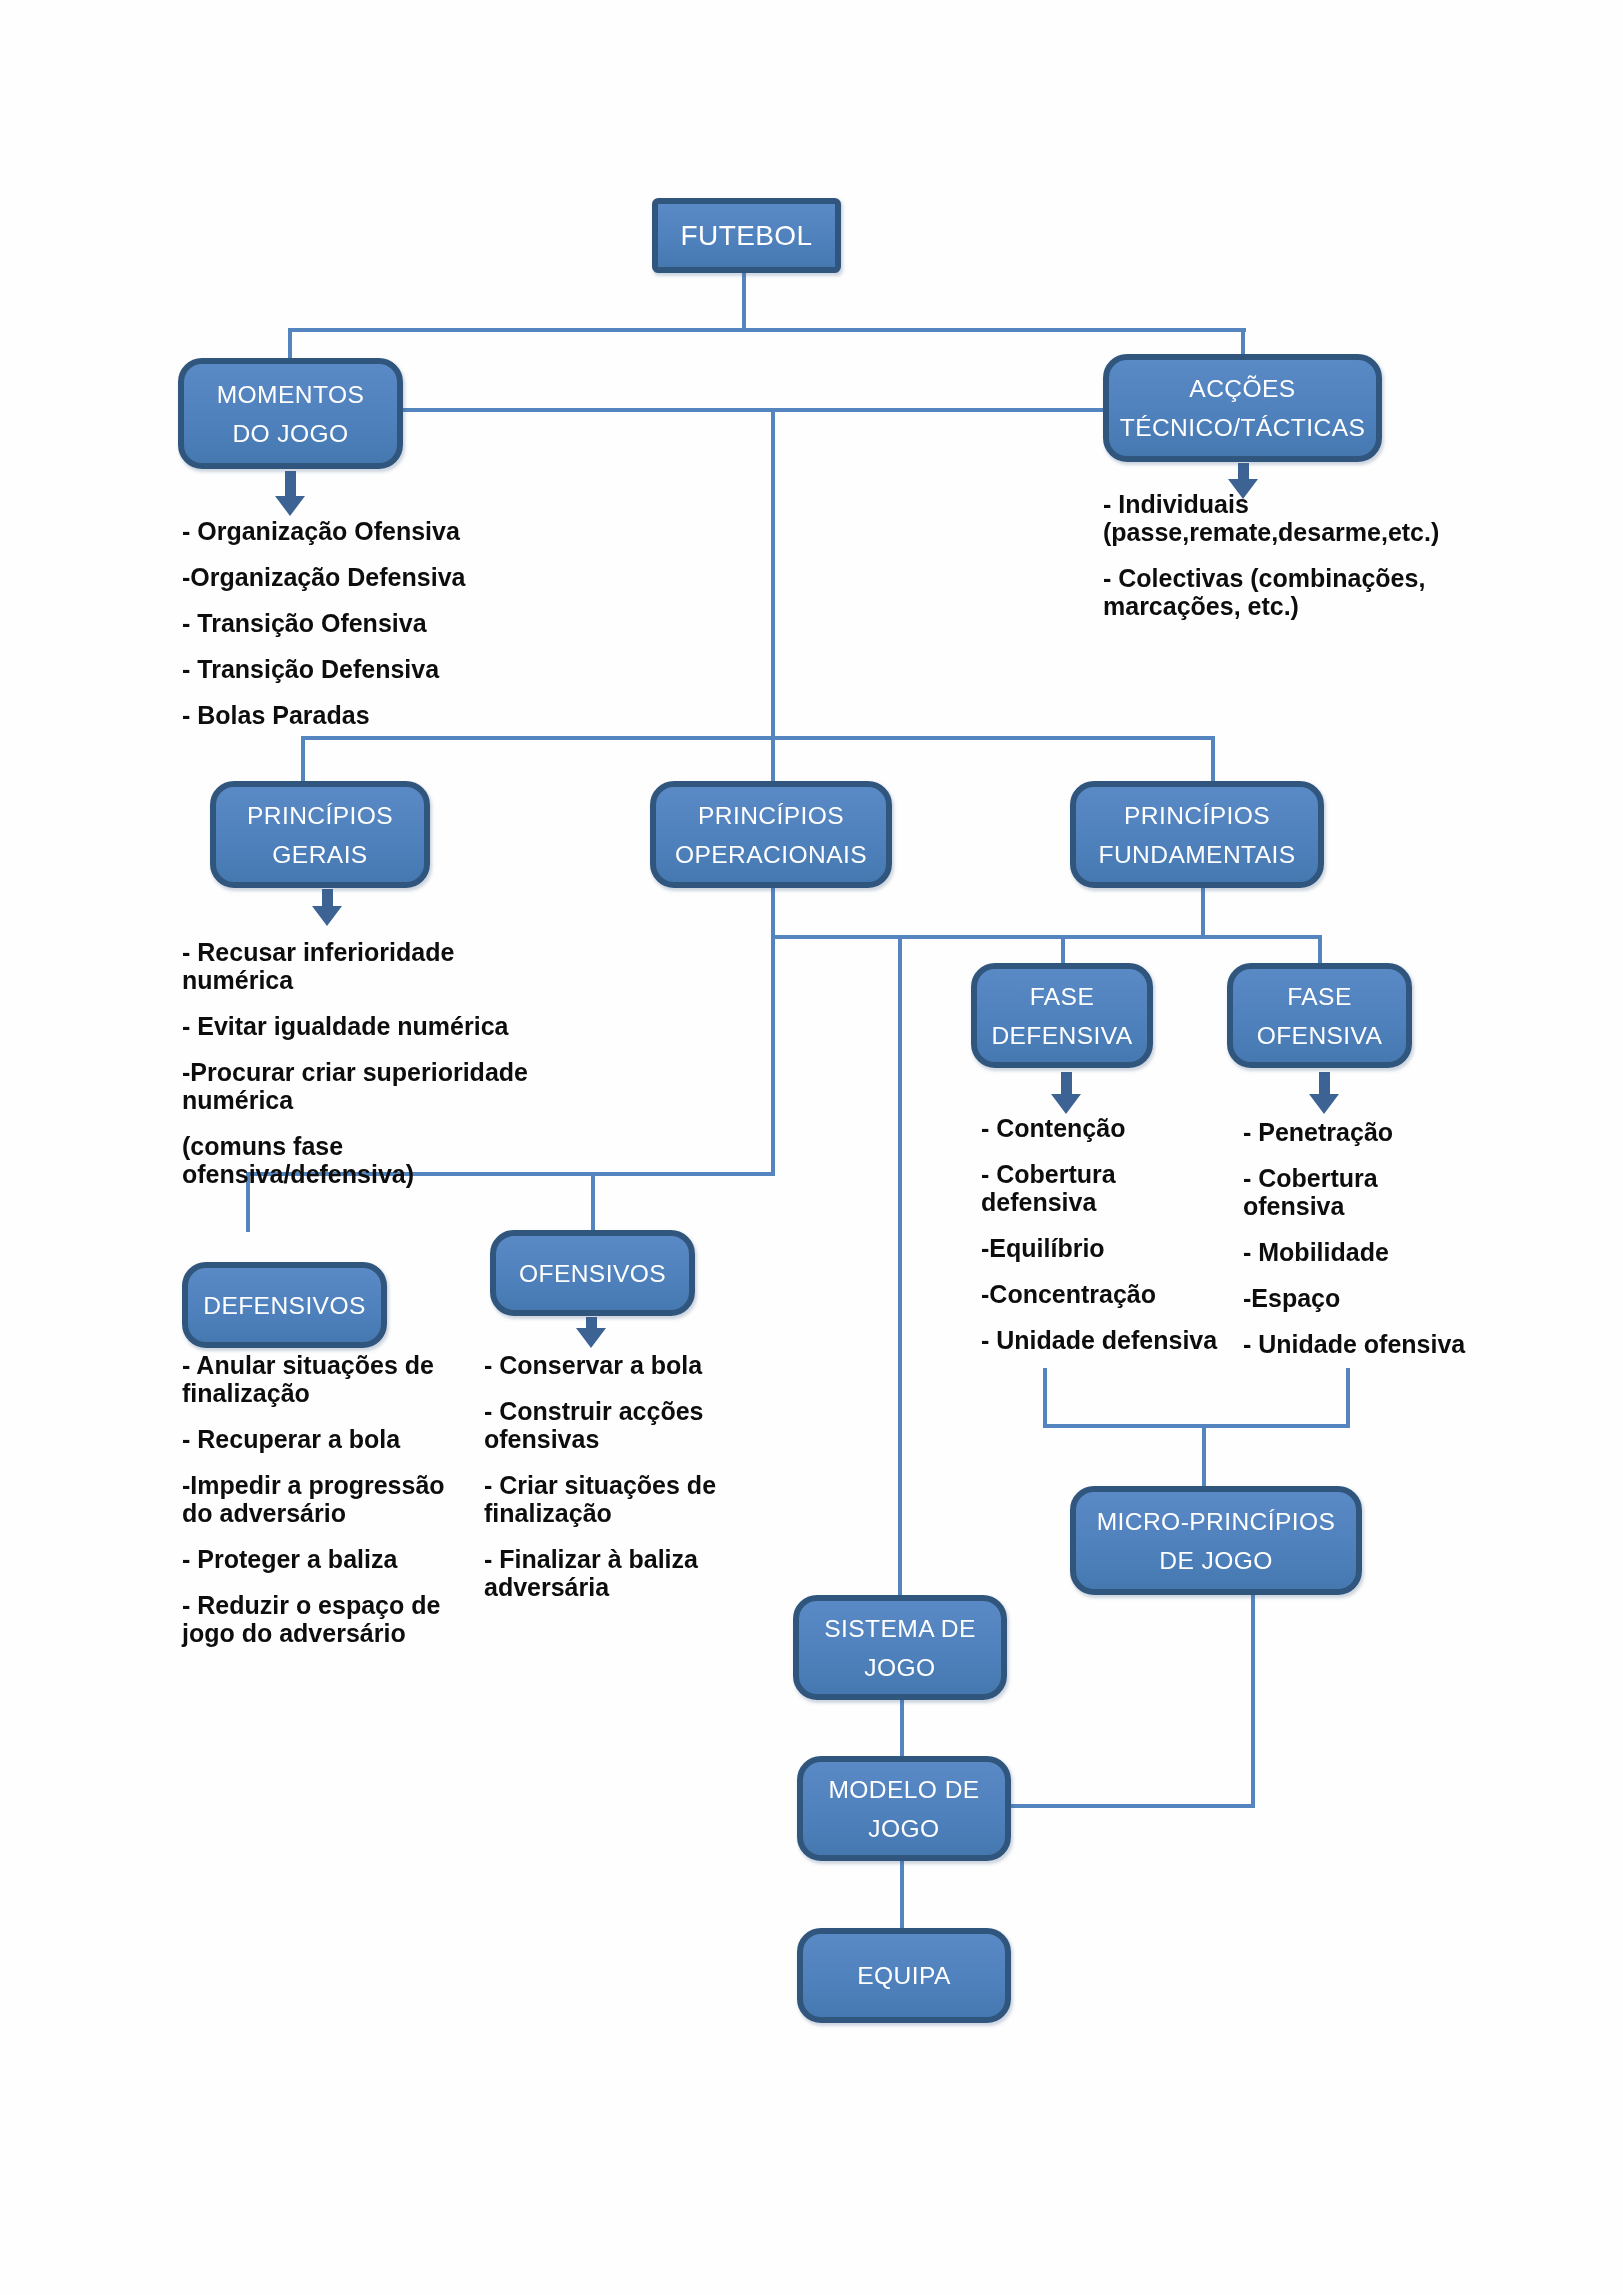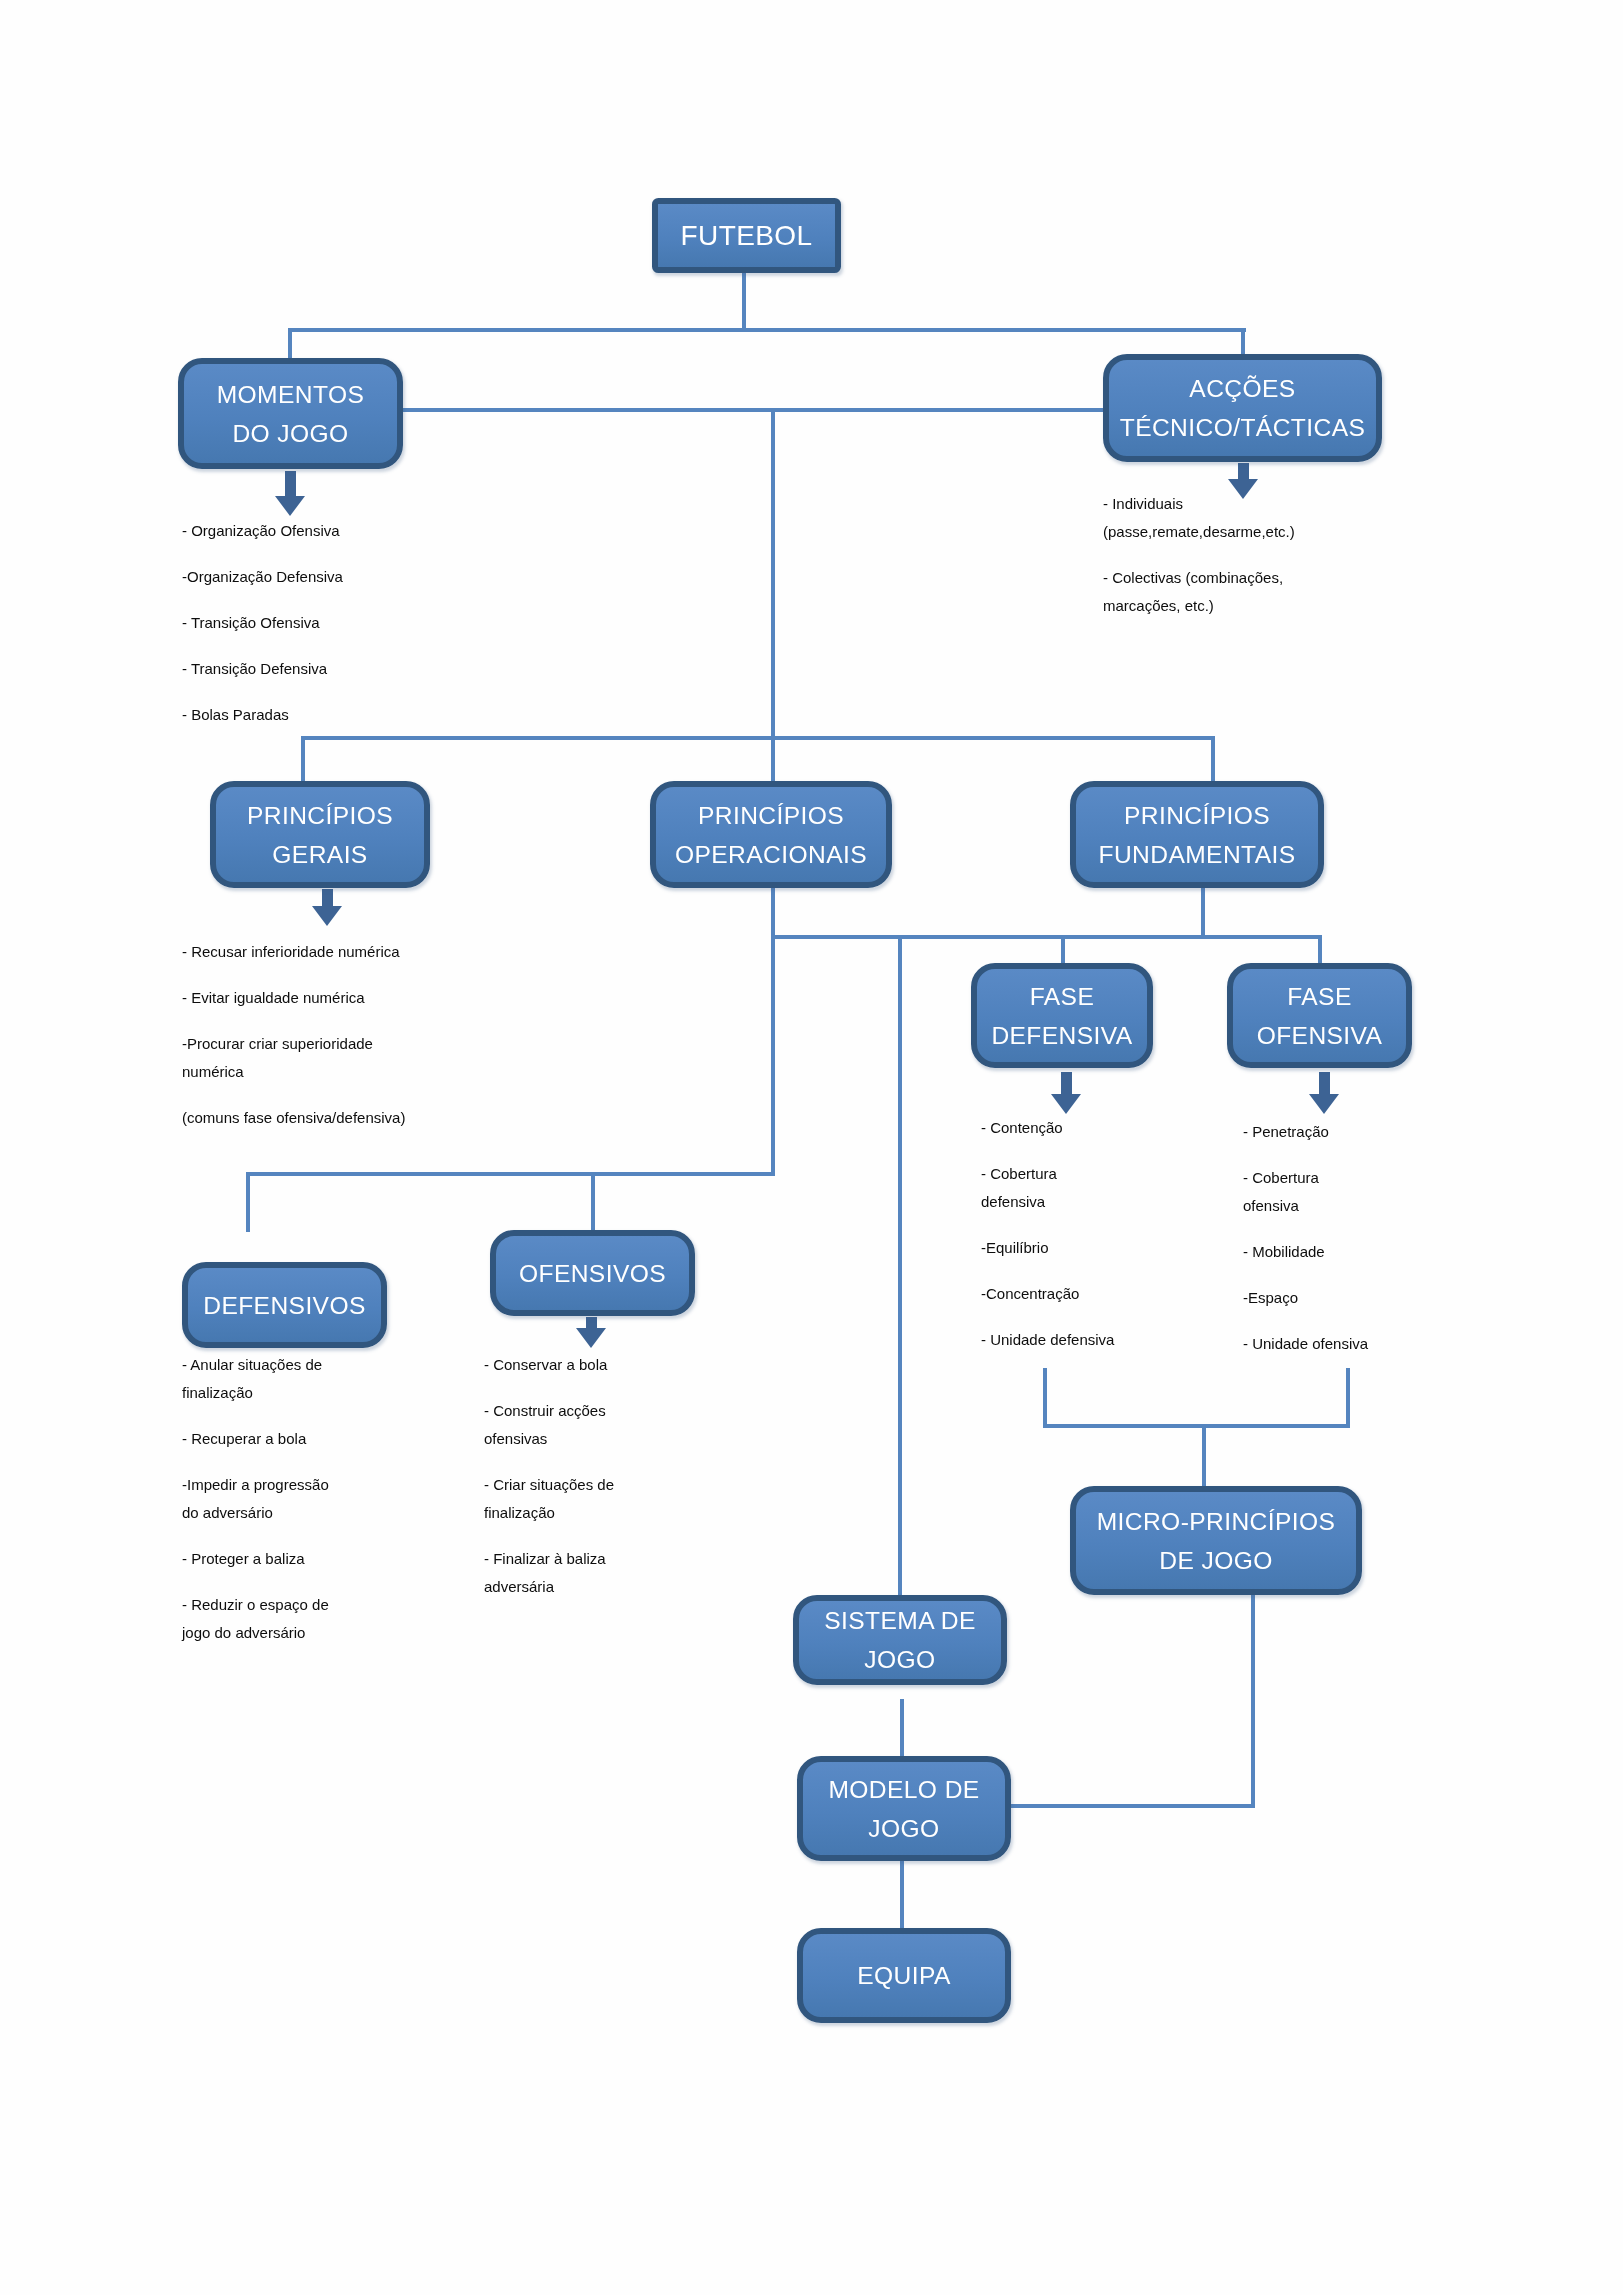--- a/index.html
+++ b/index.html
@@ -31,21 +31,21 @@
   .vline{width:4px;}
   .hline{height:4px;}
   .arrow{position:absolute;width:30px;display:flex;flex-direction:column;align-items:center;}
   .arrow .shaft{width:11px;background:var(--arrow,#3d6394);}
   .arrow .head{
     width:0;height:0;
     border-left:15px solid transparent;
     border-right:15px solid transparent;
     border-top:20.6px solid var(--arrow,#3d6394);
   }
-  .list{position:absolute;color:var(--text,#0d0d0d);font-weight:normal;font-size:15px;line-height:28px;}
+  .list{position:absolute;color:var(--text,#0d0d0d);font-weight:bold;font-size:25px;line-height:28px;}
   .list .li{white-space:pre-line;margin-bottom:18px;}
 </style>
 </head>
 <body>
 
 <div id="canvas">
 
   <div class="vline" style="left:742px;top:273px;height:56px;"></div>
   <div class="hline" style="left:288px;top:328px;width:958px;"></div>
   <div class="vline" style="left:288px;top:328px;height:32px;"></div>
@@ -137,21 +137,21 @@
   <div class="node" style="left:182px;top:1230px;width:205px;height:86px;margin-top:32px;">
     <div class="node-label">DEFENSIVOS</div>
   </div>
   <div class="node" style="left:490px;top:1230px;width:205px;height:86px;">
     <div class="node-label">OFENSIVOS</div>
   </div>
   <div class="node" style="left:1070px;top:1486px;width:292px;height:109px;">
     <div class="node-label">MICRO-PRINCÍPIOS
 DE JOGO</div>
   </div>
-  <div class="node" style="left:793px;top:1595px;width:214px;height:90px;">
+  <div class="node" style="left:793px;top:1595px;width:214px;height:105px;">
     <div class="node-label">SISTEMA DE
 JOGO</div>
   </div>
   <div class="node" style="left:797px;top:1756px;width:214px;height:105px;">
     <div class="node-label">MODELO DE
 JOGO</div>
   </div>
   <div class="node" style="left:797px;top:1928px;width:214px;height:95px;">
     <div class="node-label">EQUIPA</div>
   </div>

